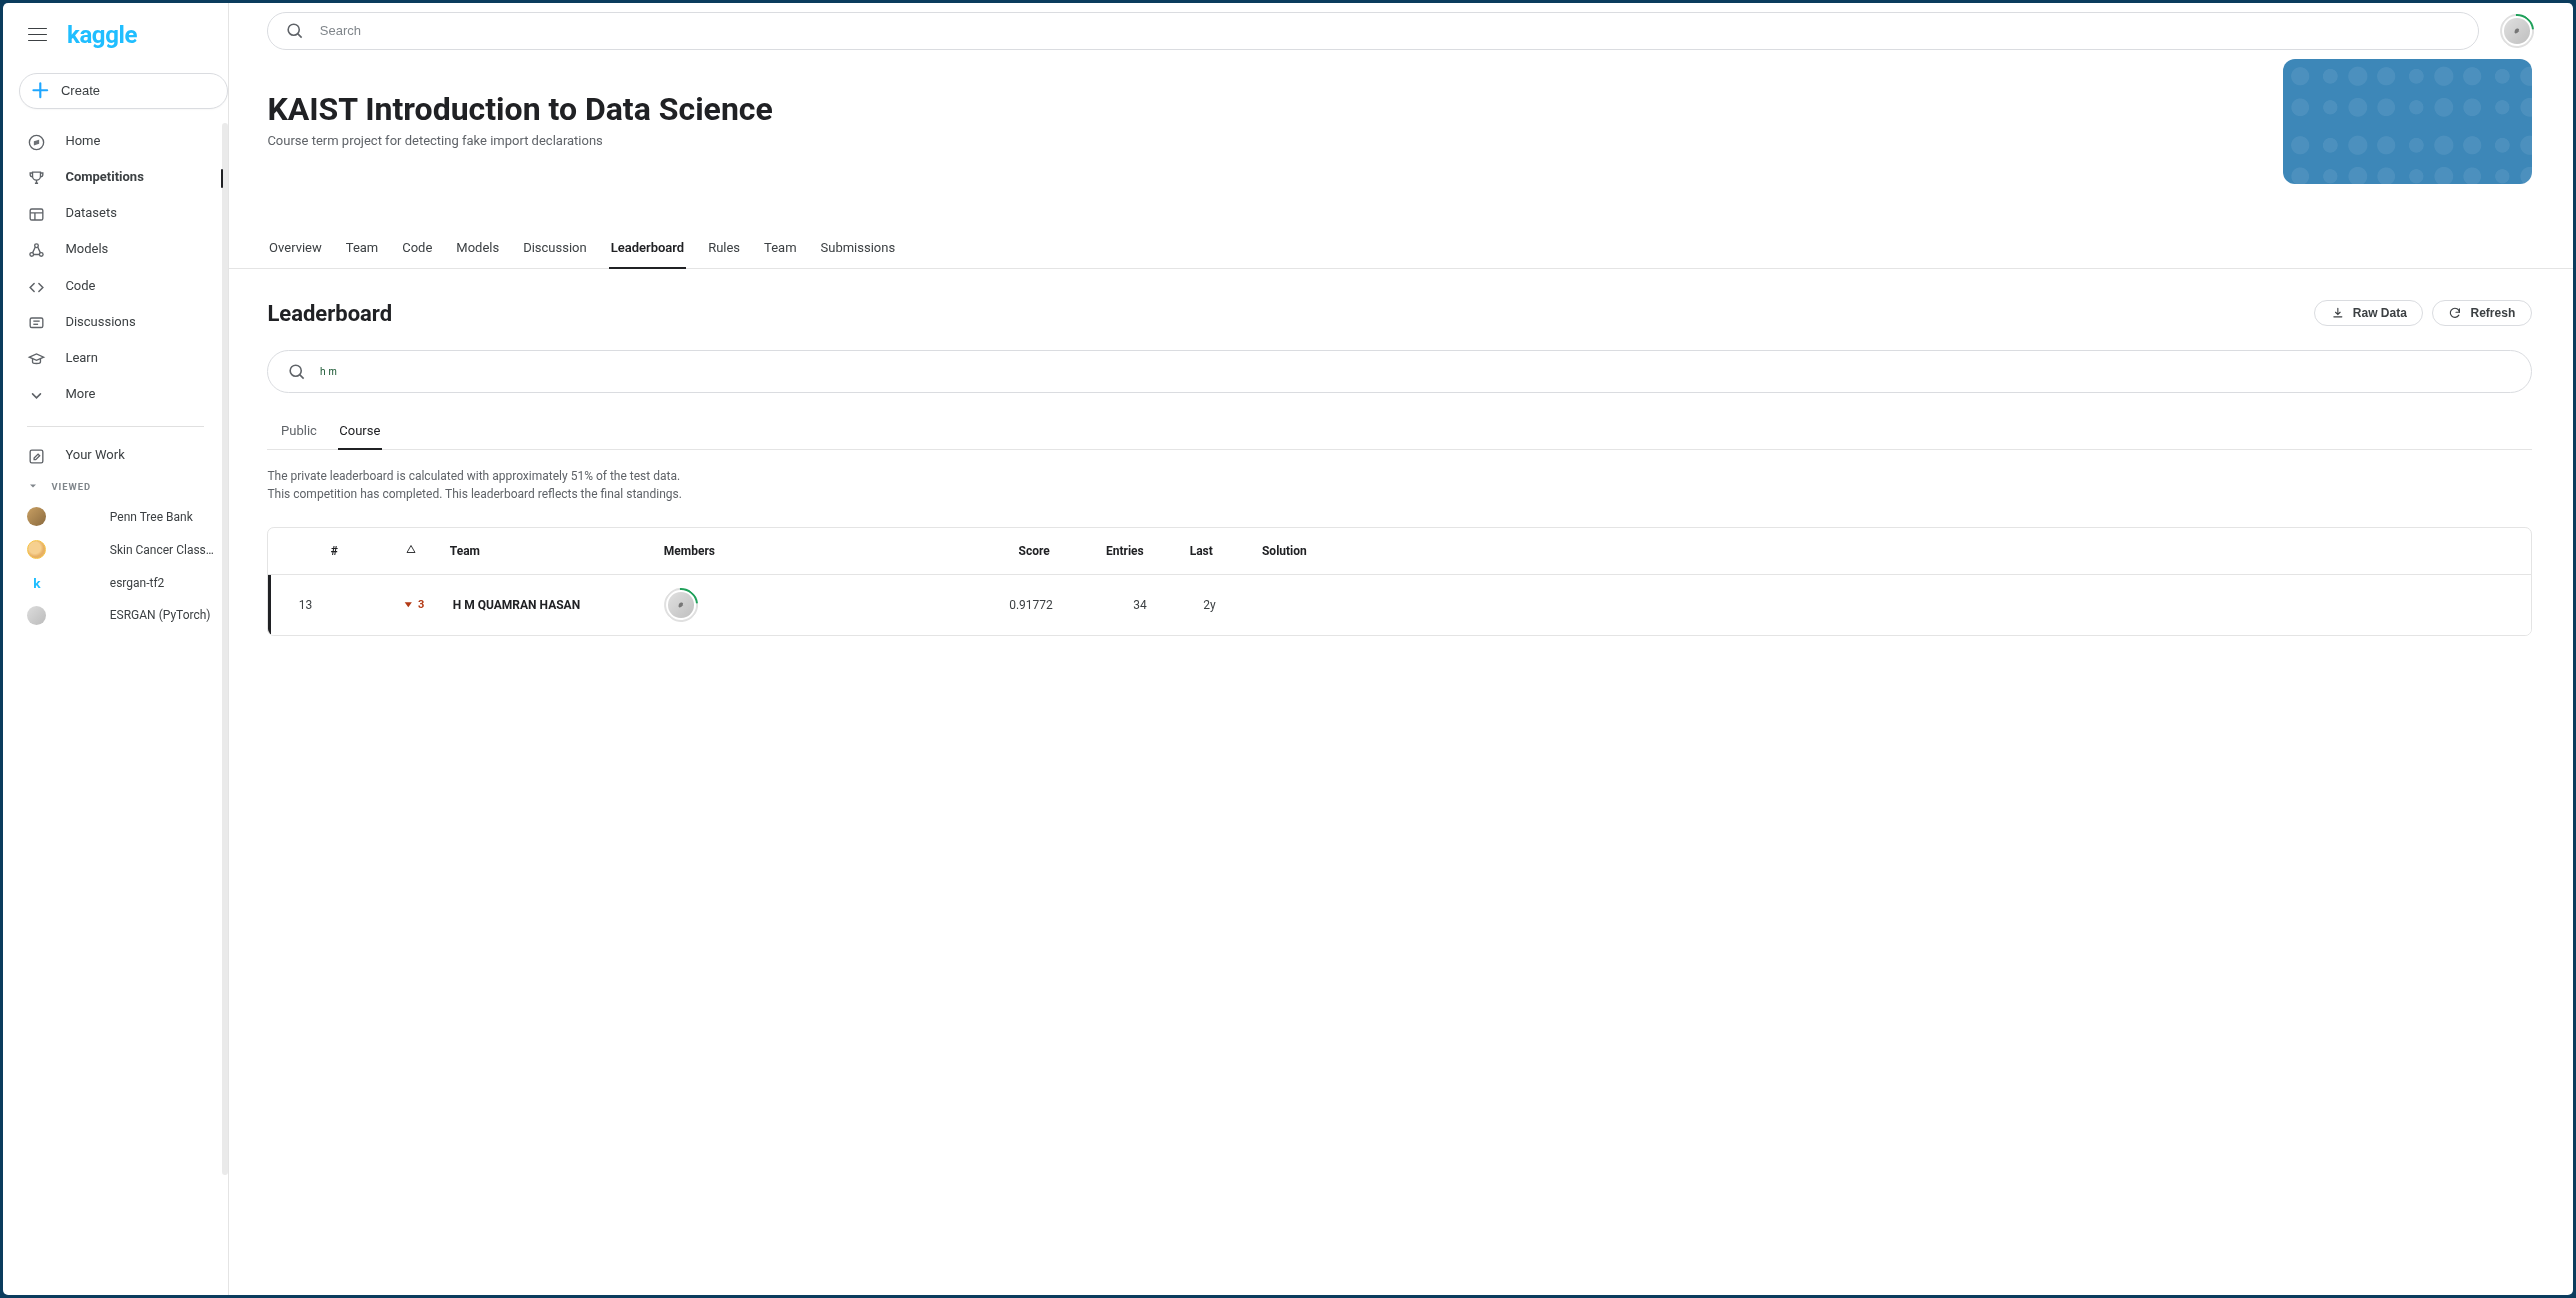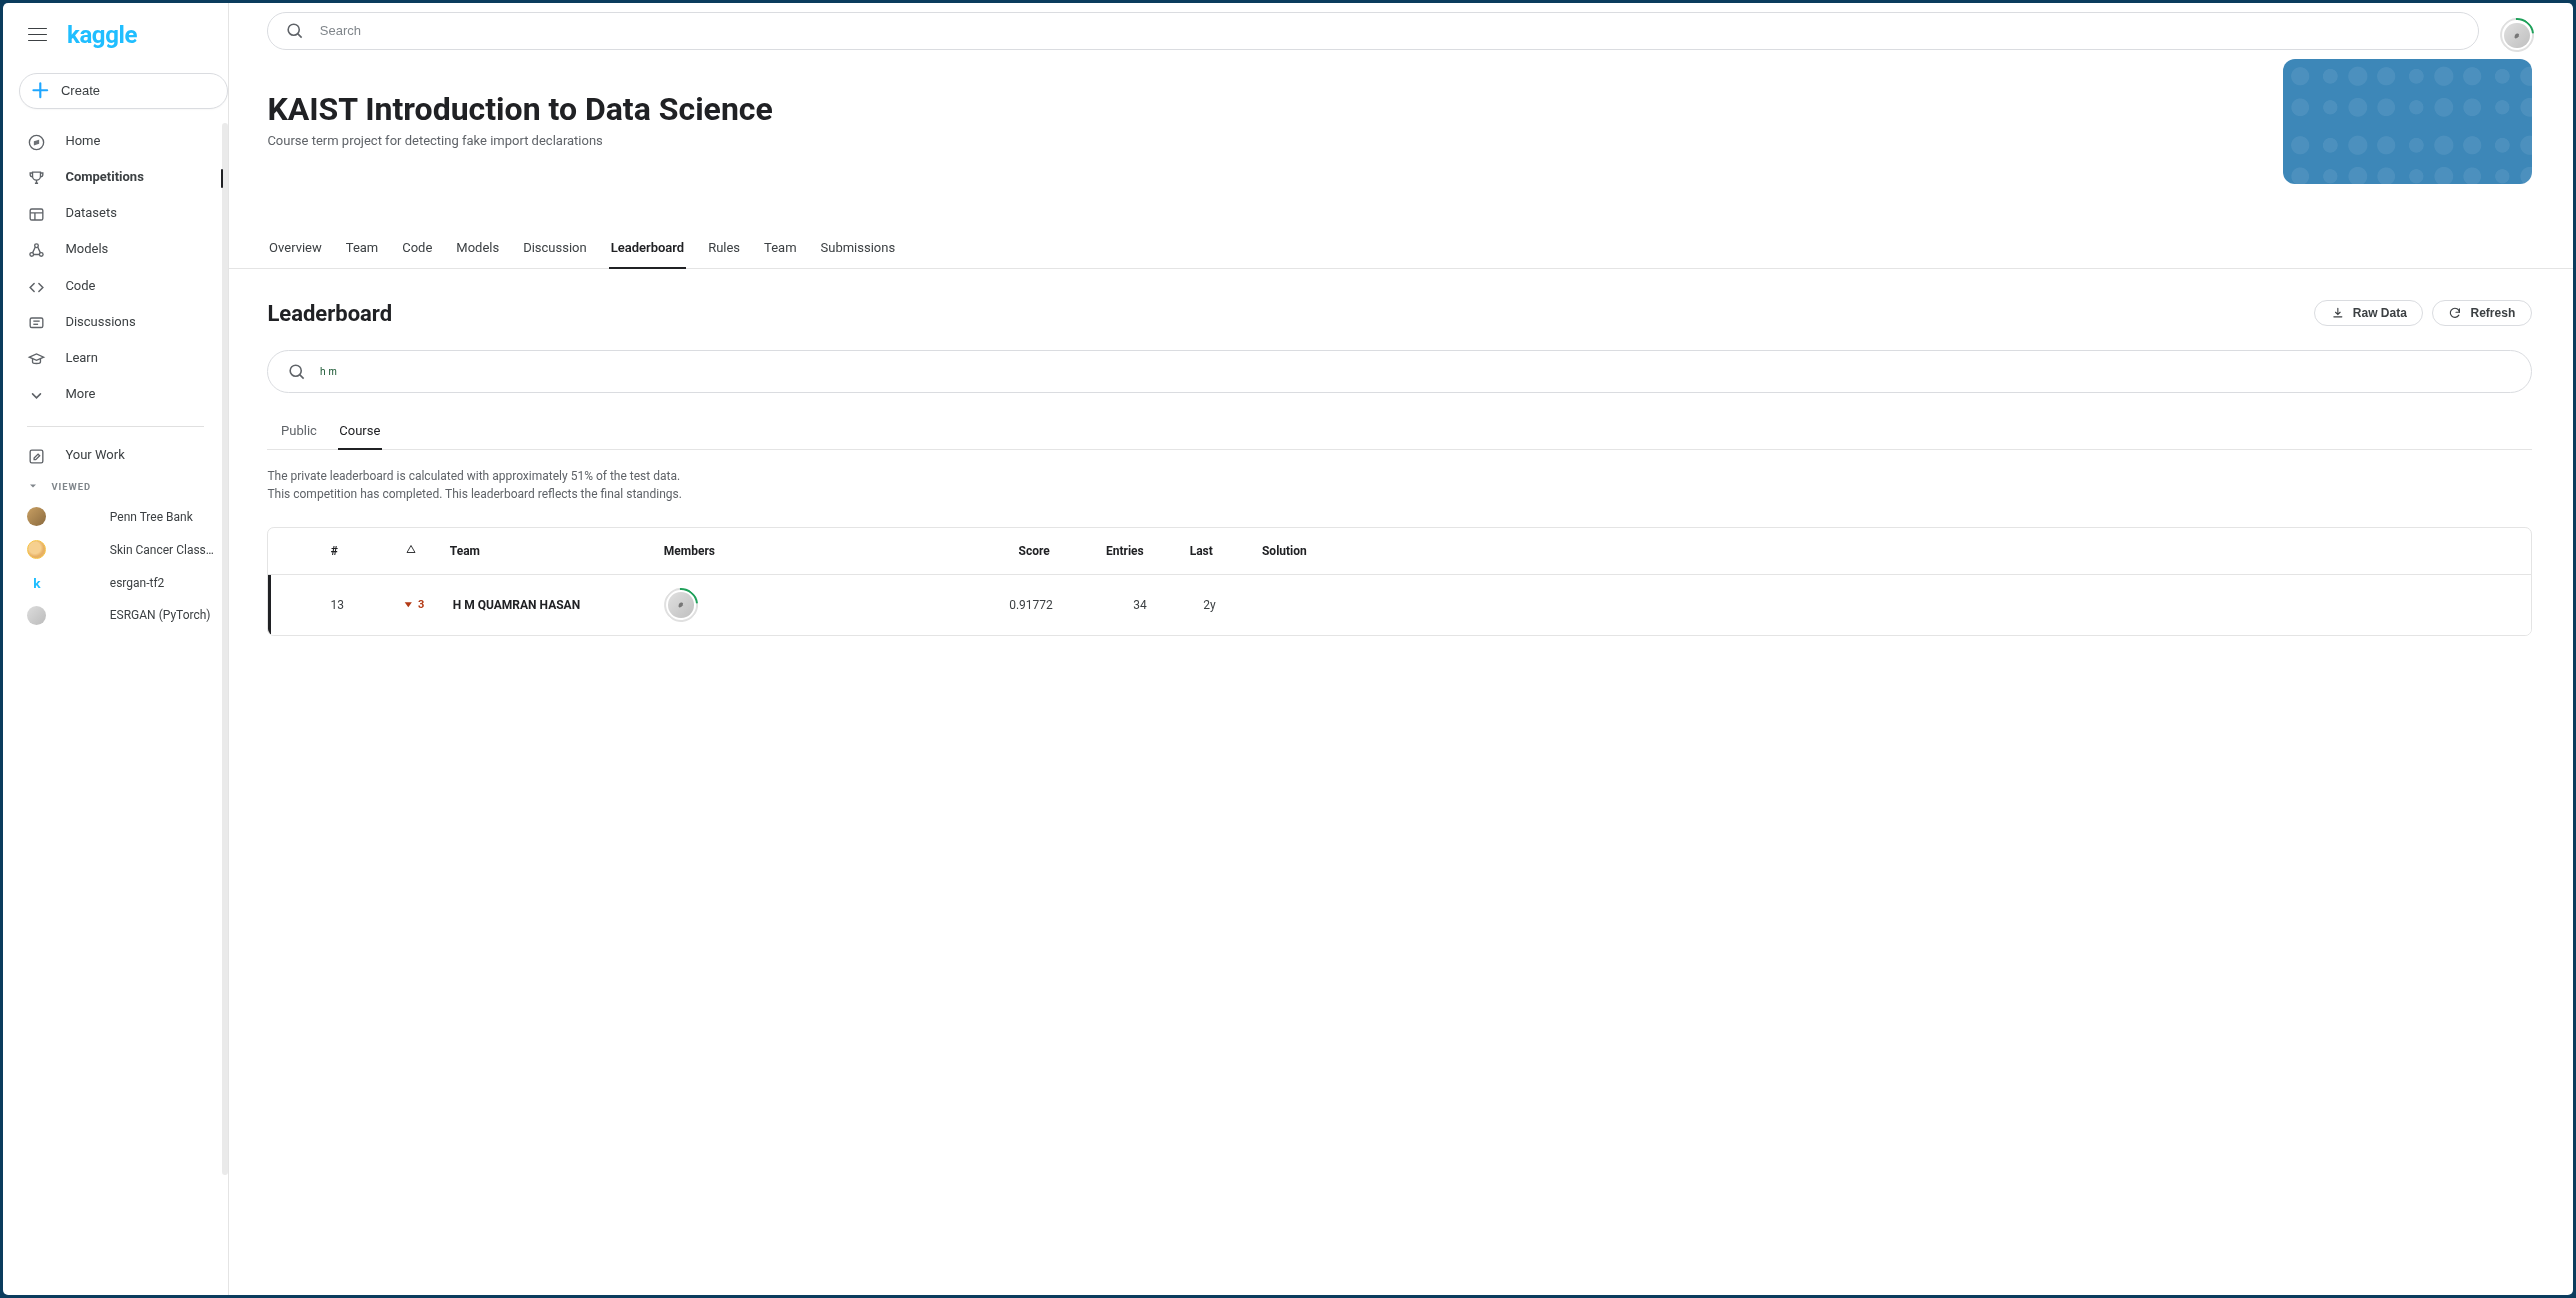--- a/index.html
+++ b/index.html
@@ -137,21 +137,21 @@
 
   
   .main { flex: 1; display: flex; flex-direction: column; overflow: hidden; position: relative; }
   .main-inner {
     overflow-y: auto;
     flex: 1;
     padding-bottom: 34px;
   }
   .topbar {
     display: flex;
-    align-items: flex-end;
+    align-items: center;
     gap: 24px;
     padding: 8.6px 41px 8.6px 38px;
   }
   .search-bar {
     flex: 1;
     display: flex;
     align-items: center;
     gap: 15.4px;
     height: 38px;
     border: 0.9px solid #dadce0;
@@ -280,21 +280,21 @@
   }
   .lb-head {
     font-weight: 700; color: #202124;
     border-bottom: 0.9px solid #e4e4e4;
   }
   .lb-head .col-rank { text-align: center; }
   .lb-row {
     border-left: 3.4px solid #202124;
     background: #fff;
   }
-  .col-rank { text-align: center; }
+  .col-rank { }
   .col-delta { display: flex; align-items: center; gap: 5.1px; justify-content: center; color: #b33a15; font-weight: 700; font-size: 11px; }
   .col-delta svg { width: 8.6px; height: 8.6px; }
   .col-team { font-weight: 700; color: #202124; }
   .col-score, .col-entries, .col-last, .col-solution { text-align: right; }
   .col-members { display: flex; }
   .member-avatar {
     width: 29px; height: 29px; border-radius: 50%;
     position: relative;
   }
   .member-avatar::before {

